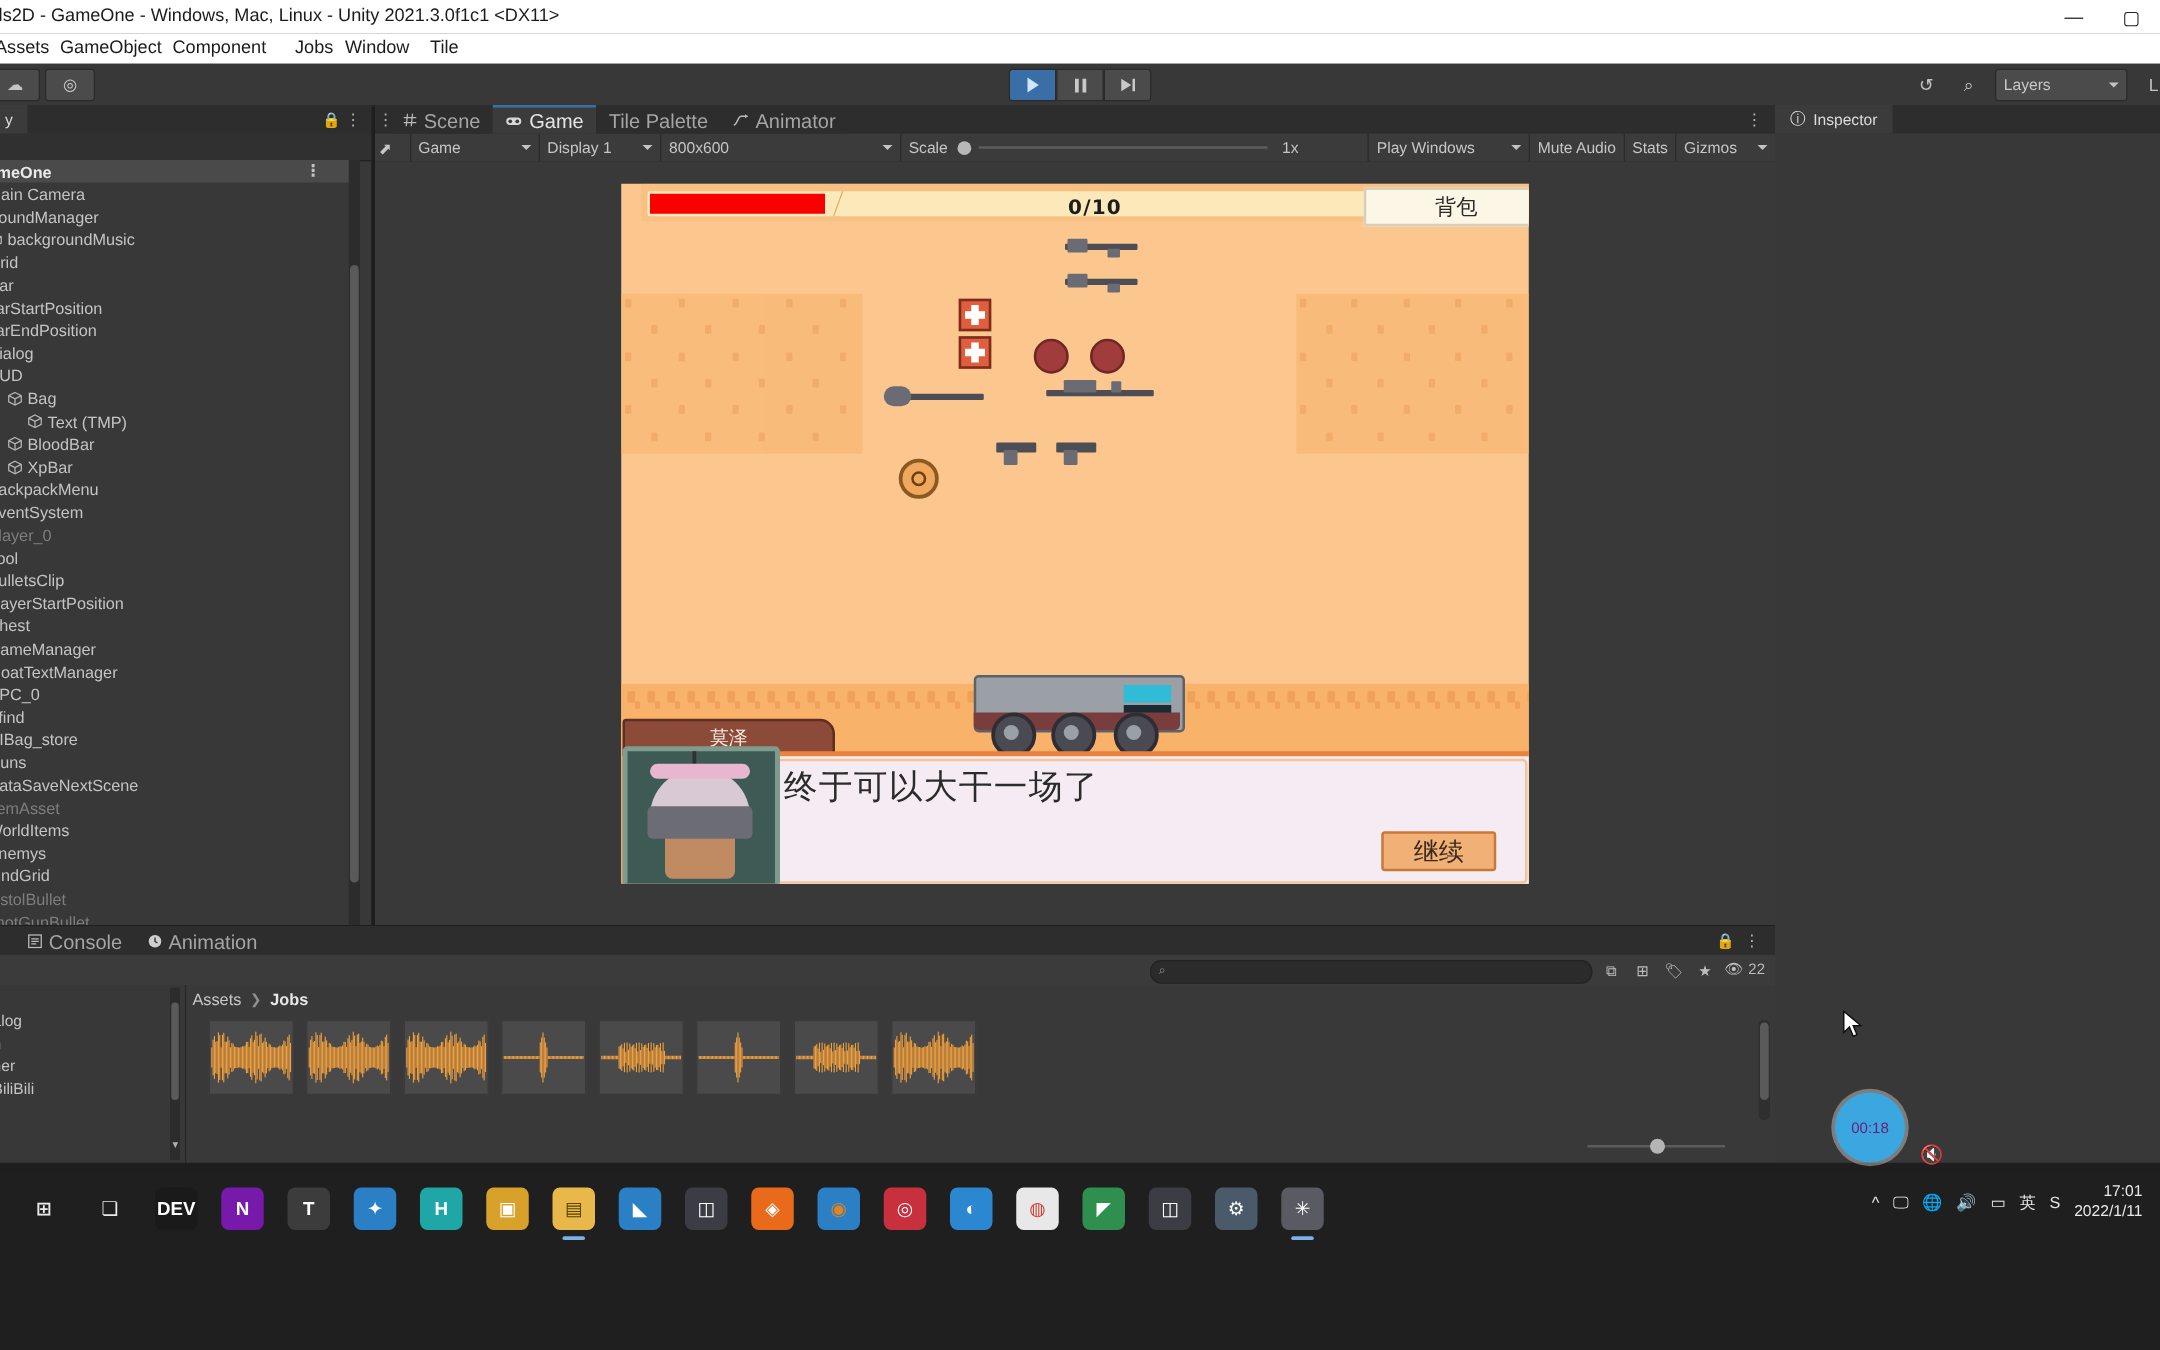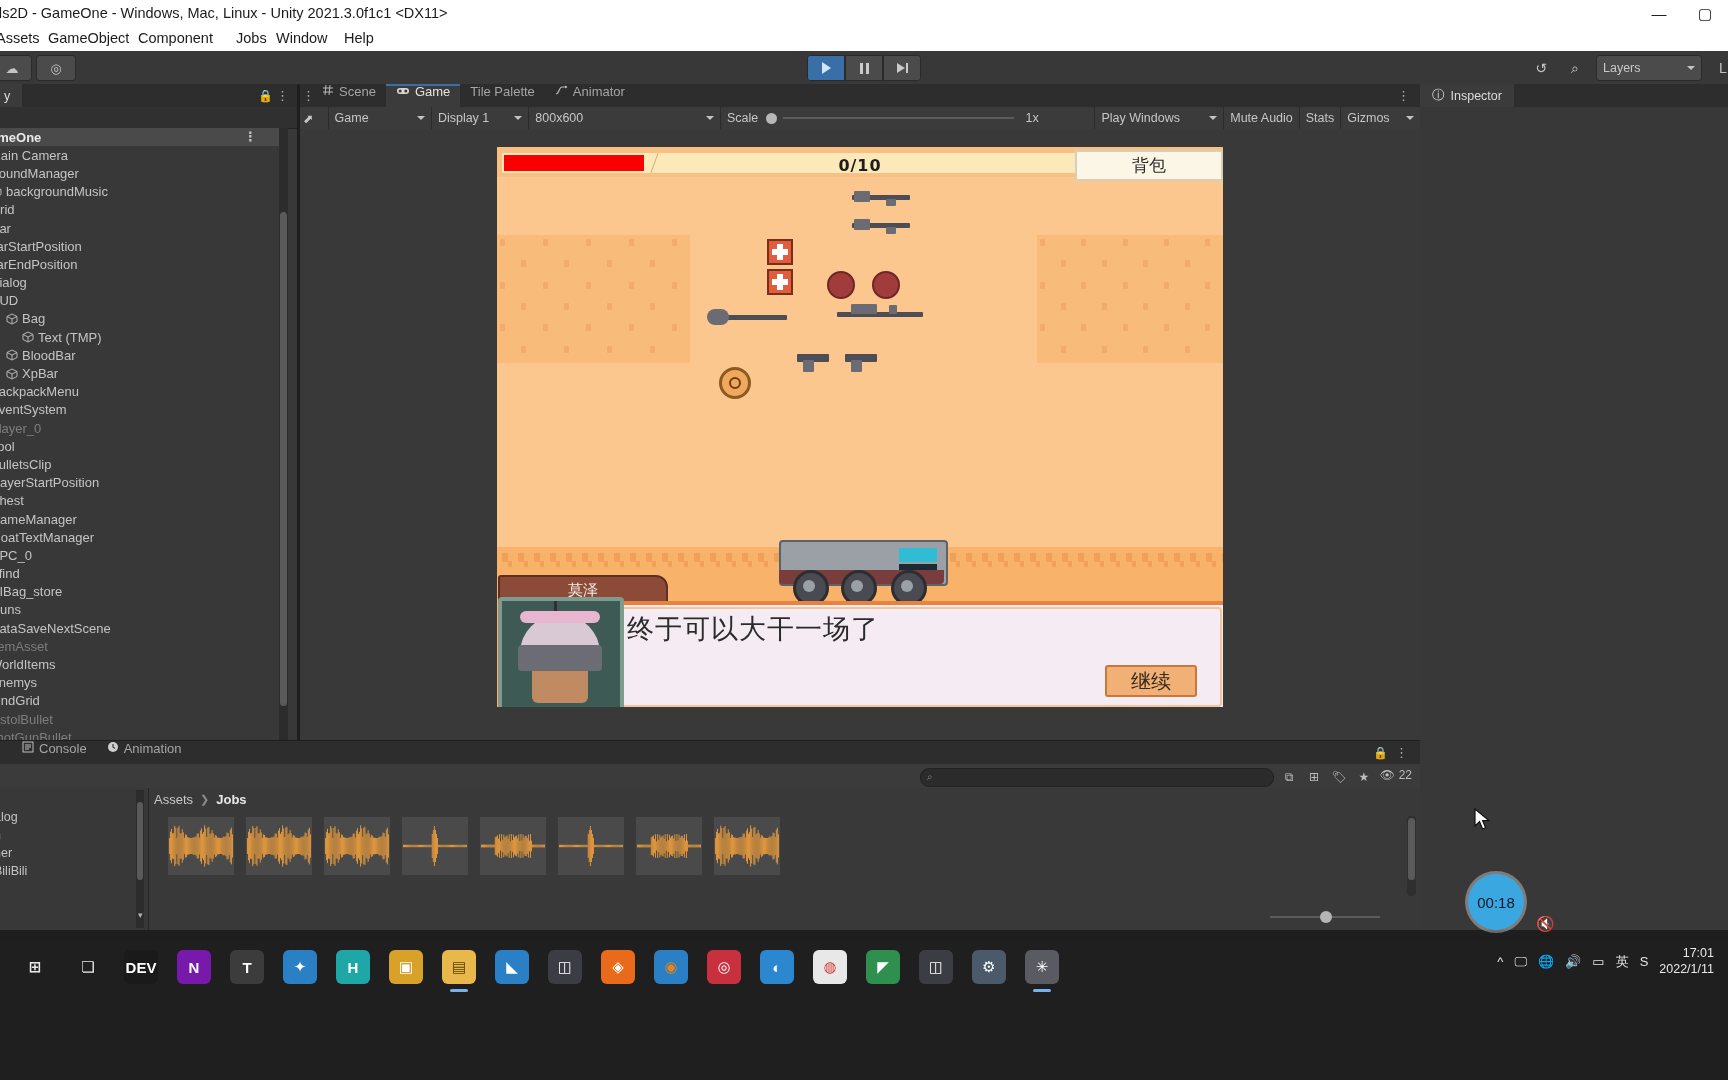--- a/index.html
+++ b/index.html
@@ -44,21 +44,21 @@
   .step .t{width:0;height:0;border-left:8px solid #c9c9c9;border-top:5px solid transparent;border-bottom:5px solid transparent;}
   .step .b{width:2px;height:10px;background:#c9c9c9;}
   .tb-right{position:absolute;right:-8px;top:4px;display:flex;align-items:center;gap:8px;}
   .layers-dd{display:flex;align-items:center;justify-content:space-between;width:92px;height:24px;
       background:#4b4b4b;border:1px solid #2a2a2a;border-radius:3px;padding:0 6px;font-size:12.5px;color:#c8c8c8;}
   .caret{width:0;height:0;border-top:4px solid #c3c3c3;border-left:4px solid transparent;border-right:4px solid transparent;}
   .icon-btn{width:26px;height:24px;display:flex;align-items:center;justify-content:center;color:#c3c3c3;font-size:14px;}
 
   
   .panel{position:absolute;background:#383838;}
-  .ptab{height:23px;padding:0 10px;display:flex;align-items:flex-start;gap:5px;font-size:13px;color:#a5a5a5;
+  .ptab{height:23px;padding:0 10px;display:flex;align-items:flex-end;gap:5px;font-size:16px;color:#a5a5a5;
       background:#2d2d2d;}
   .ptab.active{background:#3b3b3b;color:#e4e4e4;box-shadow:inset 0 2px 0 0 #3a6ea7;}
 
   
   #hierarchy{left:-10px;top:84px;width:307px;height:656px;background:#383838;}
   .hier-tabbar{position:absolute;left:0;top:0;width:307px;height:23px;background:#2d2d2d;}
   .hier-tab{position:absolute;left:0;top:0;height:23px;padding:0 12px 0 14px;display:flex;align-items:center;
       font-size:12.5px;color:#dcdcdc;background:#3b3b3b;}
   .hier-lock{position:absolute;right:24px;top:5px;color:#b0b0b0;font-size:12px;}
   .hier-kebab{position:absolute;right:8px;top:4px;color:#b0b0b0;font-size:13px;letter-spacing:0;}
@@ -83,21 +83,21 @@
   .gv-toolbar{position:absolute;left:0;top:23px;width:1120px;height:22px;background:#3b3b3b;
       border-bottom:1px solid #262626;display:flex;align-items:center;}
   .gt-sep{width:1px;height:22px;background:#2b2b2b;}
   .gt-item{height:22px;display:flex;align-items:center;gap:6px;padding:17px 6px;font-size:12.5px;color:#c6c6c6;white-space:nowrap;}
   .gt-dd{display:flex;align-items:center;justify-content:space-between;height:22px;font-size:12.5px;color:#c6c6c6;padding:0 6px;}
   .gv-canvas-area{position:absolute;left:0;top:45px;width:1120px;height:611px;background:#393939;
       display:flex;align-items:flex-start;justify-content:center;}
 
   
   .game{position:relative;width:726px;height:560px;background:#fcc78e;margin-top:18px;overflow:hidden;}
-  .hud{position:absolute;left:0;top:0;width:726px;height:30px;background:#f9c084;}
+  .hud{position:absolute;left:16px;top:0;width:726px;height:30px;background:#f9c084;}
   .hudbar{position:absolute;left:5px;top:6px;width:716px;height:20px;background:#fbe9b9;border-radius:2px;}
   .hudbar .hp{position:absolute;left:2px;top:2px;width:140px;height:16px;background:#fa0000;}
   .hudbar .slash{position:absolute;left:152px;top:0px;width:1px;height:20px;background:#d9ab6a;transform:skewX(-20deg);}
   .hudbar .slash2{position:absolute;right:28px;top:0px;width:1px;height:20px;background:#d9ab6a;transform:skewX(-20deg);}
   .hud-count{position:absolute;left:0;top:3px;width:716px;text-align:center;font-size:16px;font-weight:bold;color:#1d1d1d;
       font-family:"DejaVu Sans",sans-serif;letter-spacing:1px;}
   .bag-btn{position:absolute;right:0px;top:3px;width:144px;height:27px;background:#fbf6e6;border:2px solid #d7cfb8;
       display:flex;align-items:center;justify-content:center;font-size:17px;color:#2a2a2a;}
 
   .terrain{position:absolute;background:#f9b874;opacity:.75;}
@@ -177,21 +177,21 @@
   #inspector{left:1420px;top:84px;width:308px;height:846px;background:#383838;}
   .insp-tabbar{position:absolute;left:0;top:0;width:308px;height:23px;background:#2d2d2d;}
   .insp-tab{position:absolute;left:0;top:0;height:23px;padding:0 12px;display:flex;align-items:center;gap:6px;
       font-size:12.5px;color:#dcdcdc;background:#3b3b3b;}
   .insp-body{position:absolute;left:0;top:23px;width:308px;height:823px;background:#383838;}
 
   
   .recbubble{position:absolute;left:1468px;top:874px;width:56px;height:56px;border-radius:50%;
       background:#3aa7e0;display:flex;align-items:center;justify-content:center;
       box-shadow:0 0 0 3px rgba(255,255,255,.35);}
-  .recbubble span{color:#0f172a;font-size:15px;}
+  .recbubble span{color:#701a75;font-size:12px;}
   .recmute{position:absolute;left:1536px;top:915px;width:24px;height:22px;color:#e8e8e8;font-size:15px;}
 
   
   .taskbar{position:absolute;left:0;top:938px;width:1728px;height:142px;background:#1f1f1f;}
   .tasks{position:absolute;left:18px;top:12px;display:flex;align-items:center;gap:19px;}
   .ticon{width:34px;height:34px;border-radius:6px;display:flex;align-items:center;justify-content:center;
       font-size:15px;color:#fff;font-weight:bold;position:relative;}
   .ticon.act:after{content:"";position:absolute;left:50%;transform:translateX(-50%);bottom:-8px;width:18px;height:3px;
       background:#7bb0e8;border-radius:2px;}
   .tray{position:absolute;right:14px;top:8px;display:flex;align-items:center;gap:11px;color:#e4e4e4;font-size:13px;}
@@ -207,21 +207,21 @@
     <div class="winbtn min">—</div>
     <div class="winbtn max">▢</div>
   </div>
 
   <div class="menubar">
     <div class="mi" style="left:-4px">Assets</div>
     <div class="mi" style="left:48px">GameObject</div>
     <div class="mi" style="left:138px">Component</div>
     <div class="mi" style="left:236px">Jobs</div>
     <div class="mi" style="left:276px">Window</div>
-    <div class="mi" style="left:344px">Help</div>
+    <div class="mi" style="left:344px">Tile</div>
   </div>
 
   <div class="toolbar">
     <div class="tb-left">
       <div class="tb-btn">☁</div>
       <div class="tb-btn">◎</div>
     </div>
     <div class="play-group">
       <div class="play-btn active">
           <div class="tri" style="border-left-color:#cfe6ff"></div>

